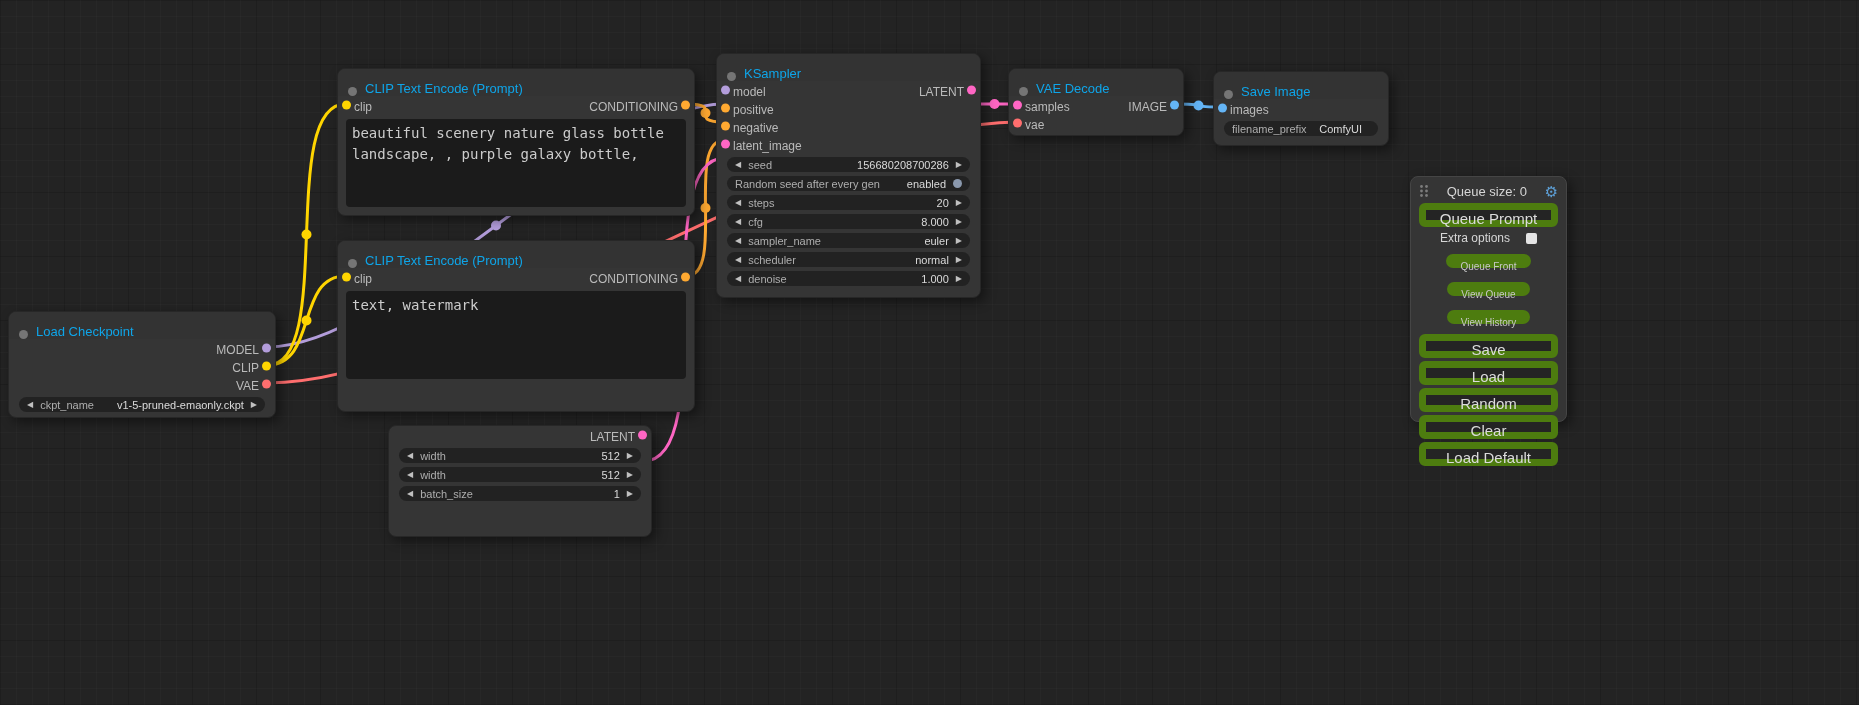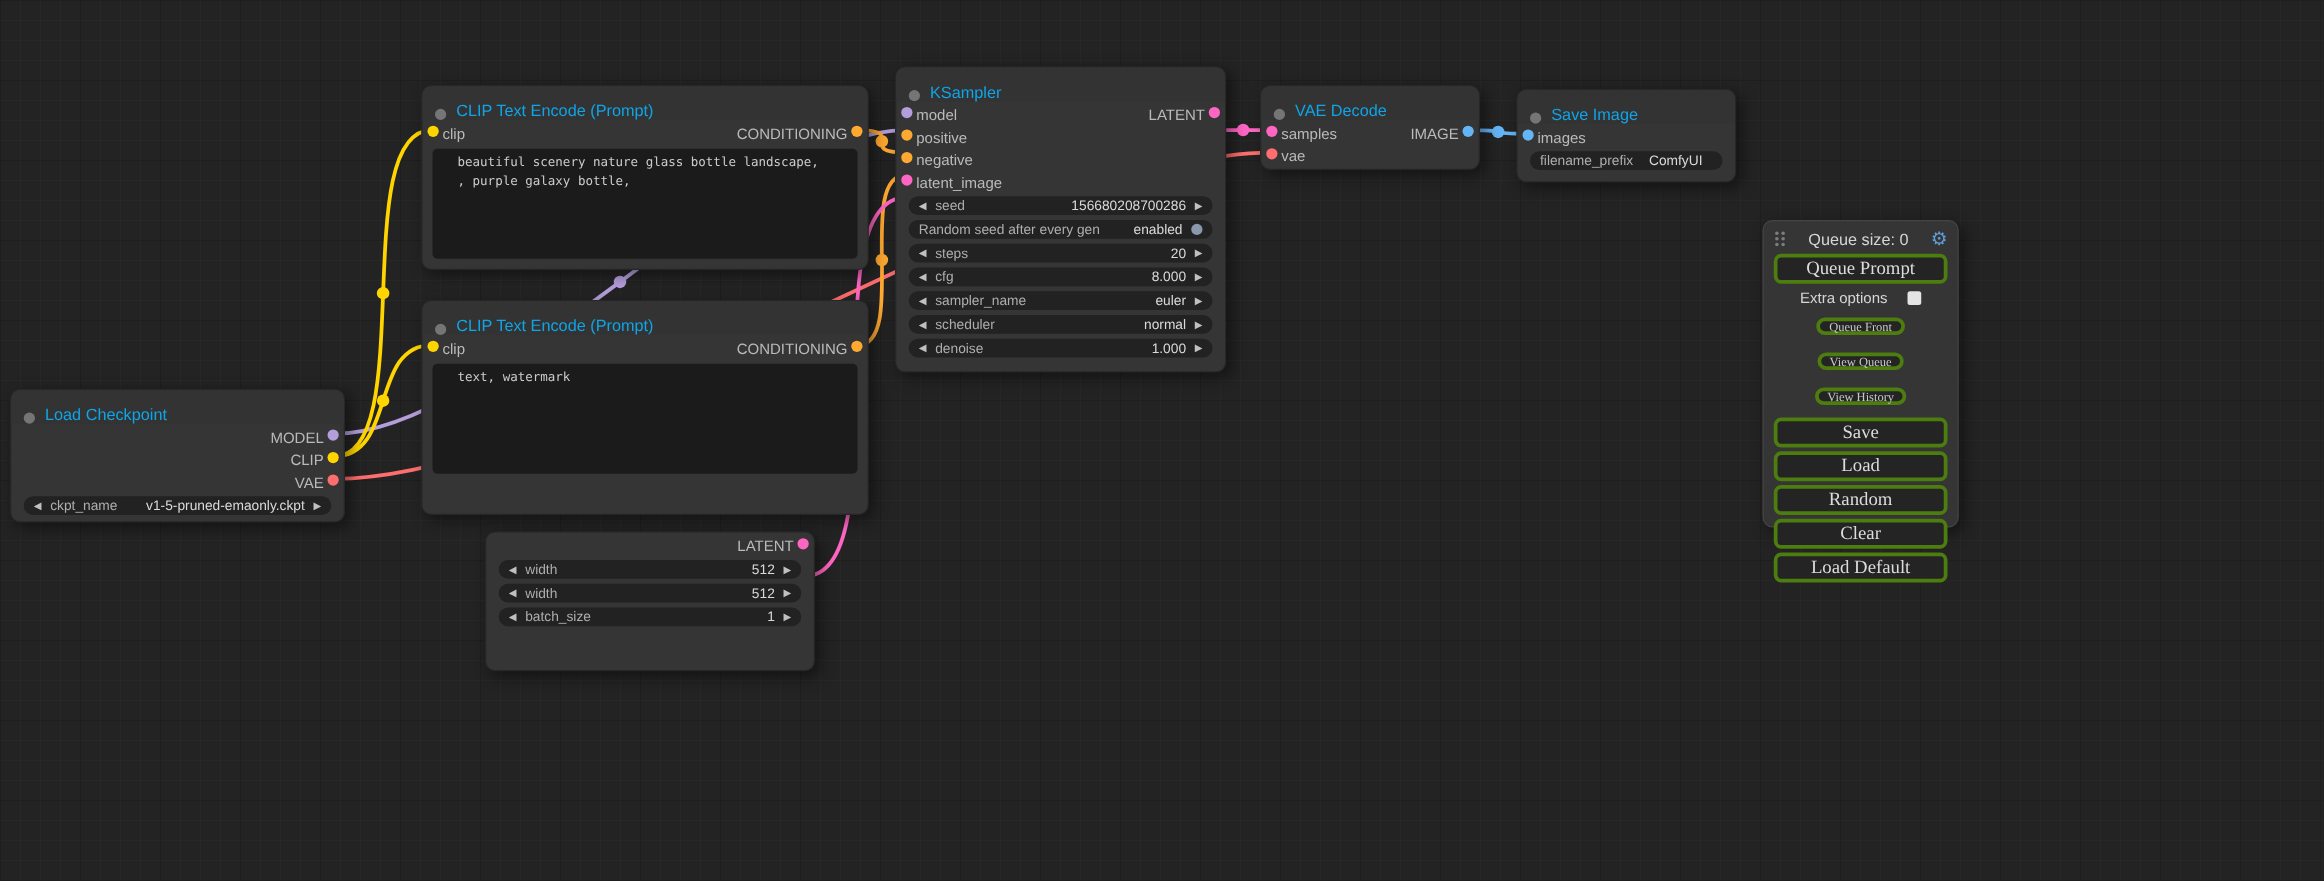--- a/index.html
+++ b/index.html
@@ -20,27 +20,27 @@
   .srow.out-only{justify-content:flex-end}
   .out-label{margin-left:auto}
   .sdot{position:absolute;top:50%;width:9px;height:9px;border-radius:50%;transform:translateY(-50%);background:#888}
   .sdot.in{left:4px}
   .sdot.out{right:4px}
   .widget{height:15px;margin:4px 10px 0;background:#222;border-radius:8px;display:flex;align-items:center;gap:7px;padding:0 8px;font-size:11px;color:#aeaeae;white-space:nowrap}
   .warrow{font-size:8px;color:#c0c0c0;line-height:1}
   .wval{margin-left:auto;color:#dadada}
   .widget.noarrow .wval{margin-right:8px}
   .toggle-dot{width:9px;height:9px;border-radius:50%;background:#8a98ad;flex:none}
-  .prompt{margin:5px 8px 0;background:#1b1b1b;border-radius:4px;padding:4px 20px;font-family:"DejaVu Sans Mono",monospace;font-size:10px;line-height:1.5;color:#ccc;overflow:hidden}
+  .prompt{margin:5px 8px 0;background:#1b1b1b;border-radius:4px;padding:4px 6px;font-family:"DejaVu Sans Mono",monospace;font-size:14px;line-height:1.5;color:#ccc;overflow:hidden}
   #menu{position:absolute;left:1410px;top:176px;width:157px;height:246px;z-index:3;background:#353535;border:1px solid #454545;border-radius:8px;box-shadow:4px 4px 12px rgba(0,0,0,.45);padding:5px 8px}
   .menu-header{display:flex;align-items:center;height:18px}
   .queue-size{flex:1;text-align:center;color:#d6d6d6;font-size:13px}
   .gear{color:#5d9fd6;font-size:15px;line-height:1;cursor:pointer}
   .drag-handle{display:flex;align-items:center;cursor:grab}
-  .btn{display:block;width:100%;background:#242424;border:3px solid #4d7c0f;border-radius:6px;color:#dcdcdc;font-family:Liberation Serif, serif;cursor:pointer}
+  .btn{display:block;width:100%;background:#242424;border:7px solid #4d7c0f;border-radius:6px;color:#dcdcdc;font-family:Liberation Sans, sans-serif;cursor:pointer}
   .btn.big{height:24px;font-size:15px;margin-top:3px}
   .btn.small{display:inline-block;width:auto;height:14px;font-size:10px;padding:0 7px;border-radius:8px;color:#c8c8c8;margin:7px 2px}
   .small-row{text-align:center}
   .extra-row{display:flex;align-items:center;justify-content:center;gap:16px;margin:4px 0 2px;font-size:12px;color:#d6d6d6}
   .checkbox{width:11px;height:11px;background:#e4e4e4;border-radius:2px;cursor:pointer}
   .gap{margin-top:9px}
 </style>
 </head>
 <body>
 

